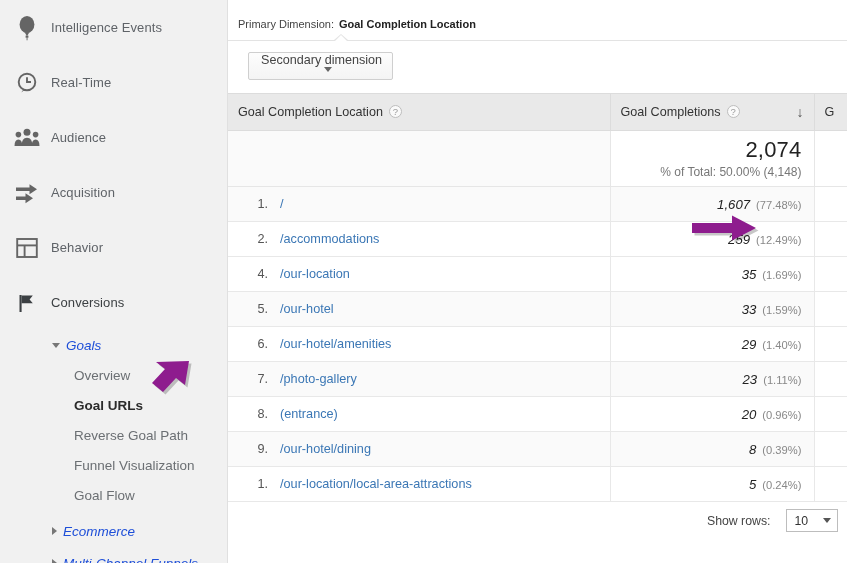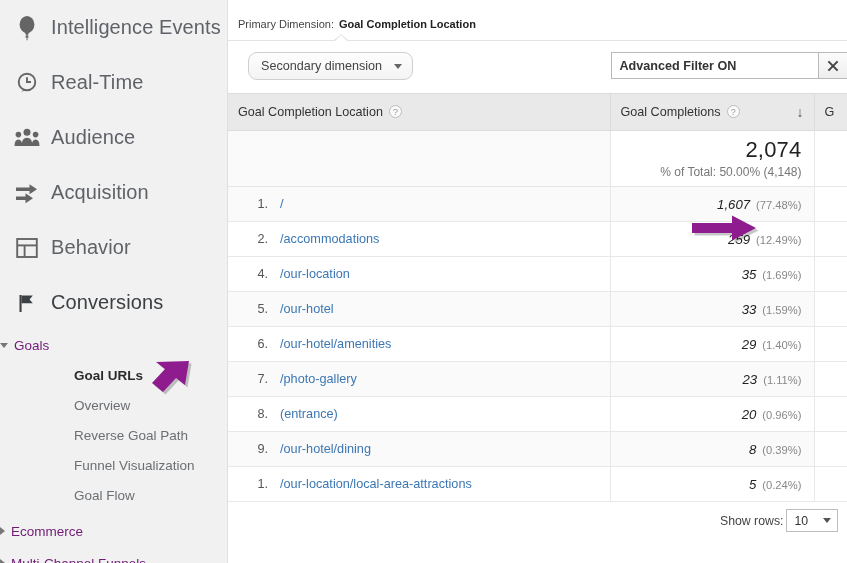--- a/index.html
+++ b/index.html
@@ -28,30 +28,32 @@
     color: #5f5f5f;
     font-size: 14.5px;
     cursor: pointer;
   }
   .nav-item .ic {
     width: 34px; height: 34px;
     flex: 0 0 34px;
     margin-right: 7px;
     display: flex; align-items: center; justify-content: center;
   }
-  .nav-item .lbl { color: #5f6368; font-size: 20px; letter-spacing: .1px; }
+  .nav-item .lbl { color: #5f6368; font-size: 13px; letter-spacing: .1px; }
   .nav-item.active .lbl { color: #3c4043; }
 
   
   .sub-group { padding-left: 0; }
   .sub-head {
     display: flex; align-items: center;
     height: 30px;
-    color: #701a75; font-size: 13.5px;
-    cursor: pointer;
+    padding-left: 52px;
+    color: #1d4ed8; font-size: 13.5px;
+    cursor: pointer;
+    font-style: italic;
   }
   .sub-head .tri {
     width: 0; height: 0; margin-right: 6px;
     border-left: 4.5px solid transparent;
     border-right: 4.5px solid transparent;
     border-top: 5px solid #777;
   }
   .sub-head.collapsed .tri {
     border-left: 5px solid #777;
     border-right: 0;
@@ -99,25 +101,26 @@
     position: relative;
     height: 52px;
     padding: 11px 0 0 20px;
     display: flex; align-items: flex-start;
   }
   .btn-secondary {
     display: inline-flex; align-items: center;
     height: 28px;
     padding: 0 10px 0 12px;
     border: 1px solid #cfcfcf;
-    border-radius: 9px;
+    border-radius: 2px;
     background: linear-gradient(#fdfdfd,#f4f4f4);
     font-size: 12.6px; color: #444;
     cursor: pointer;
     white-space: nowrap;
+    flex-direction: column;
   }
   .btn-secondary .dn {
     width: 0; height: 0; margin-left: 12px;
     border-left: 4.5px solid transparent;
     border-right: 4.5px solid transparent;
     border-top: 5px solid #666;
   }
 
   .filter-group {
     position: absolute; right: 0; top: 11px;
@@ -203,21 +206,21 @@
   .dnum { font-size: 13.2px; color: #222; font-style: italic; }
   .dpct { font-size: 11.2px; color: #888; margin-left: 6px; }
   tbody tr.datarow td.d-extra { background: transparent; }
 
   .footer {
     height: 37px;
     display: flex; align-items: center; justify-content: flex-end;
     padding-right: 10px;
     font-size: 12.3px; color: #444;
   }
-  .showrows-label { margin-right: 2px; }
+  .showrows-label { margin-right: 15px; }
   .rows-select {
     width: 52px; height: 23px;
     border: 1px solid #bdbdbd; background: #fff;
     display: flex; align-items: center; justify-content: space-between;
     padding: 0 6px 0 8px;
     font-size: 12.3px; color: #333;
     cursor: pointer;
   }
   .rows-select .dn2 {
     width: 0; height: 0;
@@ -305,25 +308,25 @@
       </span>
       <span class="lbl">Conversions</span>
     </div>
 
     <div class="sub-group">
       <div class="sub-head">
         <span class="tri"></span>
         <span>Goals</span>
       </div>
 
+      <div class="sub-item">
+        <span>Overview</span>
+      </div>
       <div class="sub-item selected">
         <span>Goal URLs</span>
-      </div>
-      <div class="sub-item">
-        <span>Overview</span>
       </div>
       <div class="sub-item">
         <span>Reverse Goal Path</span>
       </div>
       <div class="sub-item">
         <span>Funnel Visualization</span>
       </div>
       <div class="sub-item">
         <span>Goal Flow</span>
       </div>
@@ -349,31 +352,20 @@
       <span class="caret"></span>
       <span class="caret-in"></span>
     </div>
 
     <div class="toolbar">
       <div class="btn-secondary">
         <span>Secondary dimension</span>
         <span class="dn"></span>
       </div>
 
-      <div class="filter-group">
-        <div class="filter-box">
-          <span>Advanced Filter ON</span>
-        </div>
-        <div class="filter-close">
-          <svg width="14" height="14" viewBox="0 0 14 14">
-            <line x1="2.4" y1="2.4" x2="11.6" y2="11.6" stroke="#444" stroke-width="2"></line>
-            <line x1="11.6" y1="2.4" x2="2.4" y2="11.6" stroke="#444" stroke-width="2"></line>
-          </svg>
-        </div>
-      </div>
     </div>
 
     <table class="gatable">
       <colgroup>
         <col style="width:382px">
         <col style="width:204px">
         <col style="width:33px">
       </colgroup>
       <thead>
         <tr>

